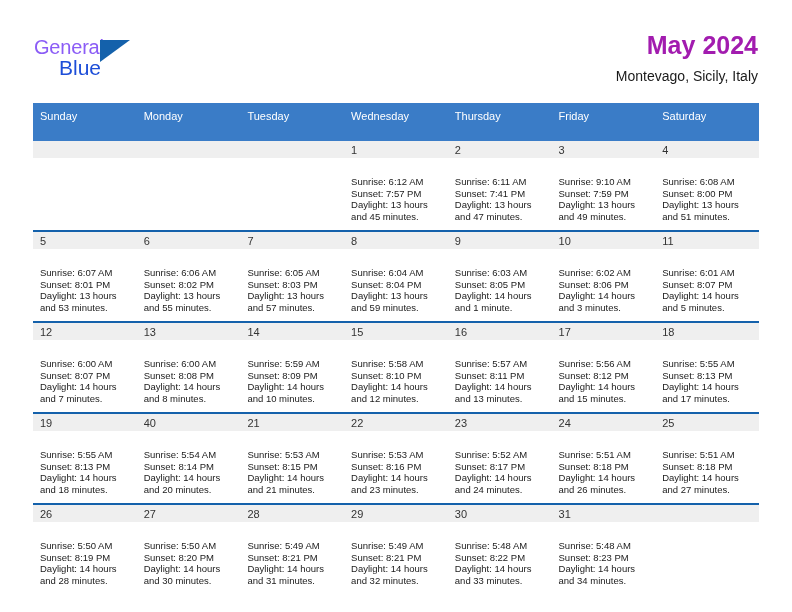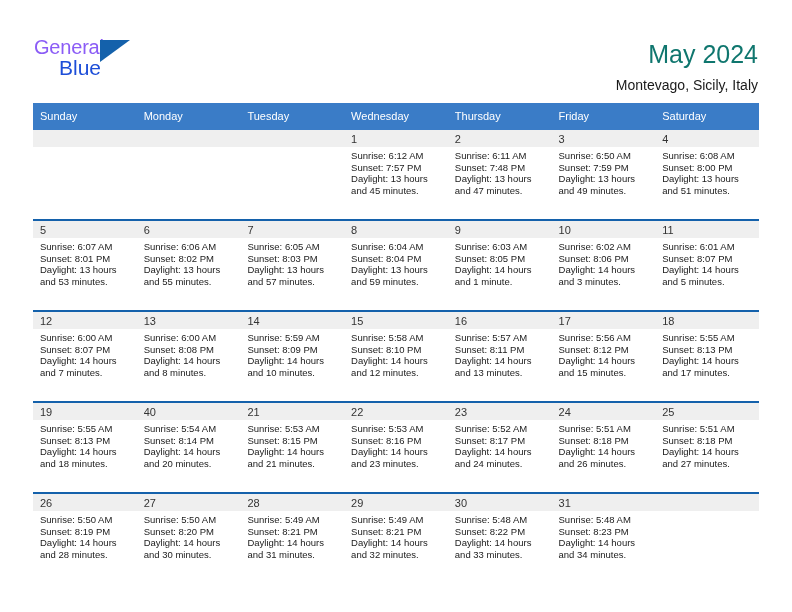--- a/index.html
+++ b/index.html
@@ -65,24 +65,23 @@
   }
 
   .title-block {
     position: absolute;
     right: 34px;
     top: 30px;
     text-align: right;
   }
   .cal-title {
     font-size: 25px;
-    color: #0f766e;
+    color: #a21caf;
     line-height: 30px;
-    font-weight: normal;
-    margin-top: 9px;
+    font-weight: bold;
   }
   .cal-subtitle {
     font-size: 14px;
     color: #1a1a1a;
     line-height: 20px;
     margin-top: 6px;
     text-align: center;
   }
 
   
@@ -93,21 +92,21 @@
     width: 726px;
     border-collapse: collapse;
     table-layout: fixed;
   }
   .calendar th {
     background: #3a7cc7;
     color: #ffffff;
     font-size: 11px;
     font-weight: normal;
     text-align: left;
-    padding: 5px 0 5px 7px;
+    padding: 5px 0 16px 7px;
     height: 17px;
     line-height: 13px;
     border: none;
   }
   .calendar td {
     width: 103.71px;
     height: 89px;
     vertical-align: top;
     padding: 0;
     border: none;
@@ -124,21 +123,21 @@
     padding: 1px 0 0 7px;
     font-size: 11px;
     color: #333333;
     line-height: 16px;
     box-sizing: border-box;
   }
   .daynum-band.empty {
     color: transparent;
   }
   .cell-body {
-    padding: 3px 4px 0 7px;
+    padding: 18px 4px 0 7px;
     font-size: 9.5px;
     line-height: 11.6px;
     color: #1a1a1a;
   }
   .cell-body div {
     white-space: nowrap;
   }
   .cell-empty .cell-body {
     visibility: hidden;
   }
@@ -210,29 +209,29 @@
               <div>Sunrise: 6:12 AM</div>
               <div>Sunset: 7:57 PM</div>
               <div>Daylight: 13 hours</div>
               <div>and 45 minutes.</div>
             </div>
           </td>
           <td>
             <div class="daynum-band">2</div>
             <div class="cell-body">
               <div>Sunrise: 6:11 AM</div>
-              <div>Sunset: 7:48 PM</div>
+              <div>Sunset: 7:41 PM</div>
               <div>Daylight: 13 hours</div>
               <div>and 47 minutes.</div>
             </div>
           </td>
           <td>
             <div class="daynum-band">3</div>
             <div class="cell-body">
-              <div>Sunrise: 6:50 AM</div>
+              <div>Sunrise: 9:10 AM</div>
               <div>Sunset: 7:59 PM</div>
               <div>Daylight: 13 hours</div>
               <div>and 49 minutes.</div>
             </div>
           </td>
           <td>
             <div class="daynum-band">4</div>
             <div class="cell-body">
               <div>Sunrise: 6:08 AM</div>
               <div>Sunset: 8:00 PM</div>

